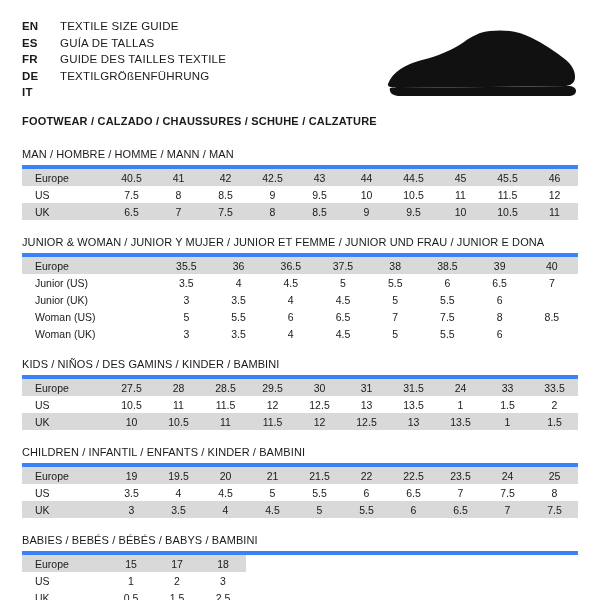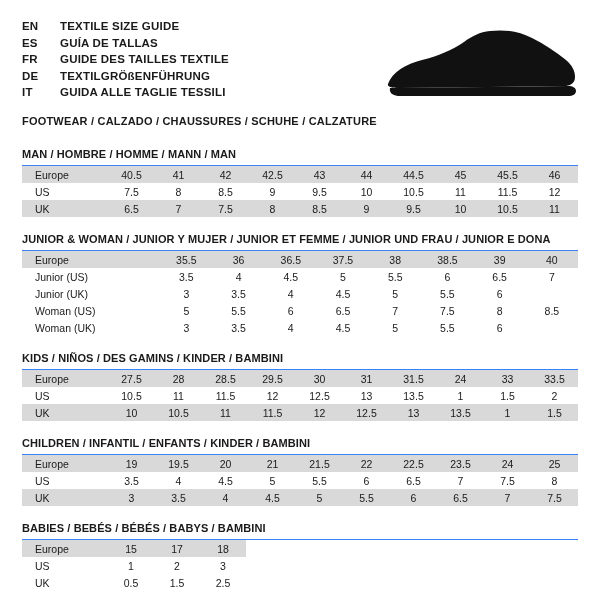--- a/index.html
+++ b/index.html
@@ -35,21 +35,21 @@
     font-size: 11.5px;
     font-weight: bold;
     letter-spacing: 0.2px;
   }
   .lang-code {
     width: 38px;
     flex: 0 0 38px;
     font-weight: bold;
   }
   .lang-title {
-    font-weight: bold;
+    font-weight: normal;
   }
   .footwear-line {
     margin-top: 14px;
     font-size: 11px;
     font-weight: bold;
     letter-spacing: 0.2px;
   }
 
   
   .shoe {
@@ -62,24 +62,24 @@
 
   
   .content {
     padding: 0 22px;
   }
   .section {
     margin-top: 16px;
   }
   .section-title {
     font-size: 11px;
-    font-weight: bold;
+    font-weight: normal;
     letter-spacing: 0.1px;
     padding-bottom: 5px;
-    border-bottom: 1px solid #3b82f6;
+    border-bottom: 4px solid #3b82f6;
     margin-bottom: 0;
   }
   table.size {
     border-collapse: collapse;
     font-size: 10.5px;
     table-layout: fixed;
   }
   table.size td {
     height: 17px;
     padding: 0 4px;
@@ -125,21 +125,20 @@
       <div class="lang-row">
         <span class="lang-code">FR</span>
         <span class="lang-title">GUIDE DES TAILLES TEXTILE</span>
       </div>
       <div class="lang-row">
         <span class="lang-code">DE</span>
         <span class="lang-title">TEXTILGRÖßENFÜHRUNG</span>
       </div>
       <div class="lang-row">
         <span class="lang-code">IT</span>
-        <span class="lang-title">GUIDA ALLE TAGLIE TESSILI</span>
       </div>
     </div>
 
     <div class="footwear-line">FOOTWEAR / CALZADO / CHAUSSURES / SCHUHE / CALZATURE</div>
 
     <svg class="shoe" viewBox="0 0 200 72">
       <path d="M8 56 C12 44 26 36 42 32 C58 28 72 22 84 14 C92 8 100 4 110 3
                C126 1 140 4 152 10 C164 16 176 24 186 32 C192 37 195 43 195 49
                C195 54 192 57 186 58 L20 60 C12 60 7 59 8 56 Z" fill="#111111"></path>
       <path d="M10 60 L188 58 C193 58 196 60 196 63 C196 66 193 68 188 68 L20 68

